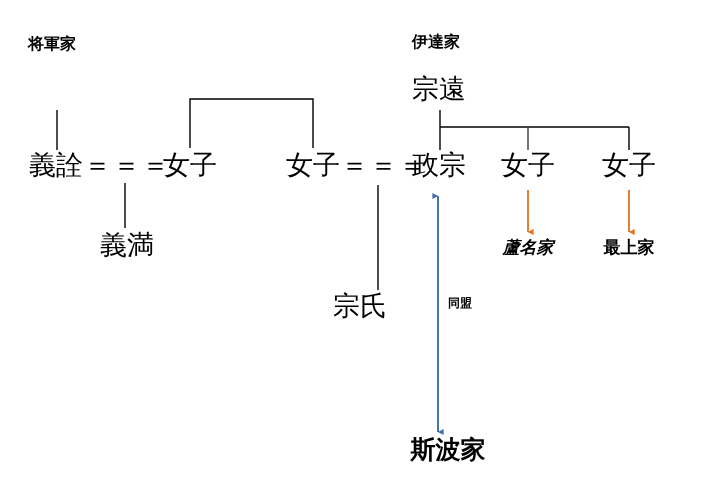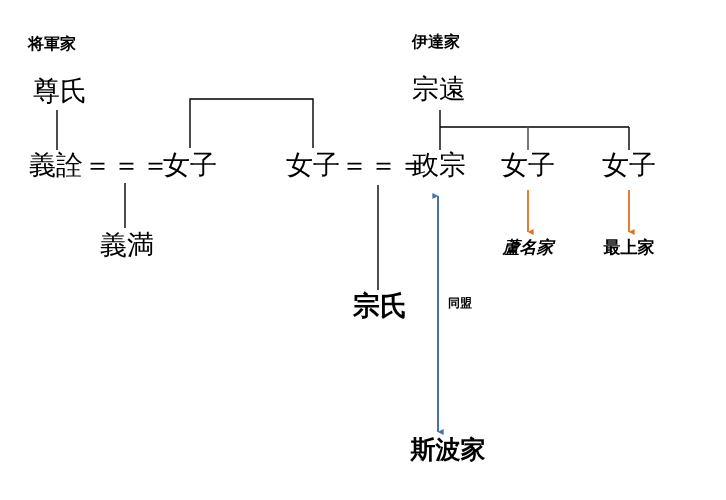--- a/index.html
+++ b/index.html
@@ -96,21 +96,20 @@
     <line x1="629" y1="190" x2="629" y2="232" stroke="#e2711d" stroke-width="1.8" marker-end="url(#arrow-orange)"></line>
 
     <line x1="438" y1="432" x2="438" y2="196" stroke="#4472a8" stroke-width="1.8" marker-end="url(#arrow-blue-up)"></line>
     <line x1="438" y1="196" x2="438" y2="432" stroke="#4472a8" stroke-width="1.8" marker-end="url(#arrow-blue-up)"></line>
   </svg>
 
   <div class="node house-header" style="left:28px; top:36px;">将軍家</div>
 
   <div class="node house-header" style="left:412px; top:34px;">伊達家</div>
 
-  <div class="node name" style="left:33px; top:78px;">尊氏</div>
 
   <div class="node name" style="left:412px; top:76px;">宗遠</div>
 
   <div class="node name" style="left:29px; top:152px;">義詮</div>
 
   <div class="node marriage" style="left:84px; top:152px;">＝＝＝</div>
 
   <div class="node name" style="left:163px; top:152px;">女子</div>
 
   <div class="node name" style="left:286px; top:152px;">女子</div>
@@ -118,21 +117,21 @@
   <div class="node marriage" style="left:341px; top:152px;">＝＝＝</div>
 
   <div class="node name" style="left:412px; top:152px;">政宗</div>
 
   <div class="node name center-x" style="left:528px; top:152px;">女子</div>
 
   <div class="node name center-x" style="left:629px; top:152px;">女子</div>
 
   <div class="node name center-x" style="left:127px; top:232px;">義満</div>
 
-  <div class="node name center-x" style="left:380px; top:293px;font-weight:bold;">宗氏</div>
+  <div class="node name center-x" style="left:360px; top:293px;">宗氏</div>
 
   <div class="node house-target center-x" style="left:528px; top:239px;font-style:italic;">蘆名家</div>
 
   <div class="node house-target center-x" style="left:629px; top:239px;">最上家</div>
 
   <div class="node alliance-target center-x" style="left:448px; top:437px;">斯波家</div>
 
   <div class="node edge-label" style="left:448px; top:297px;">同盟</div>
 
 </div>

